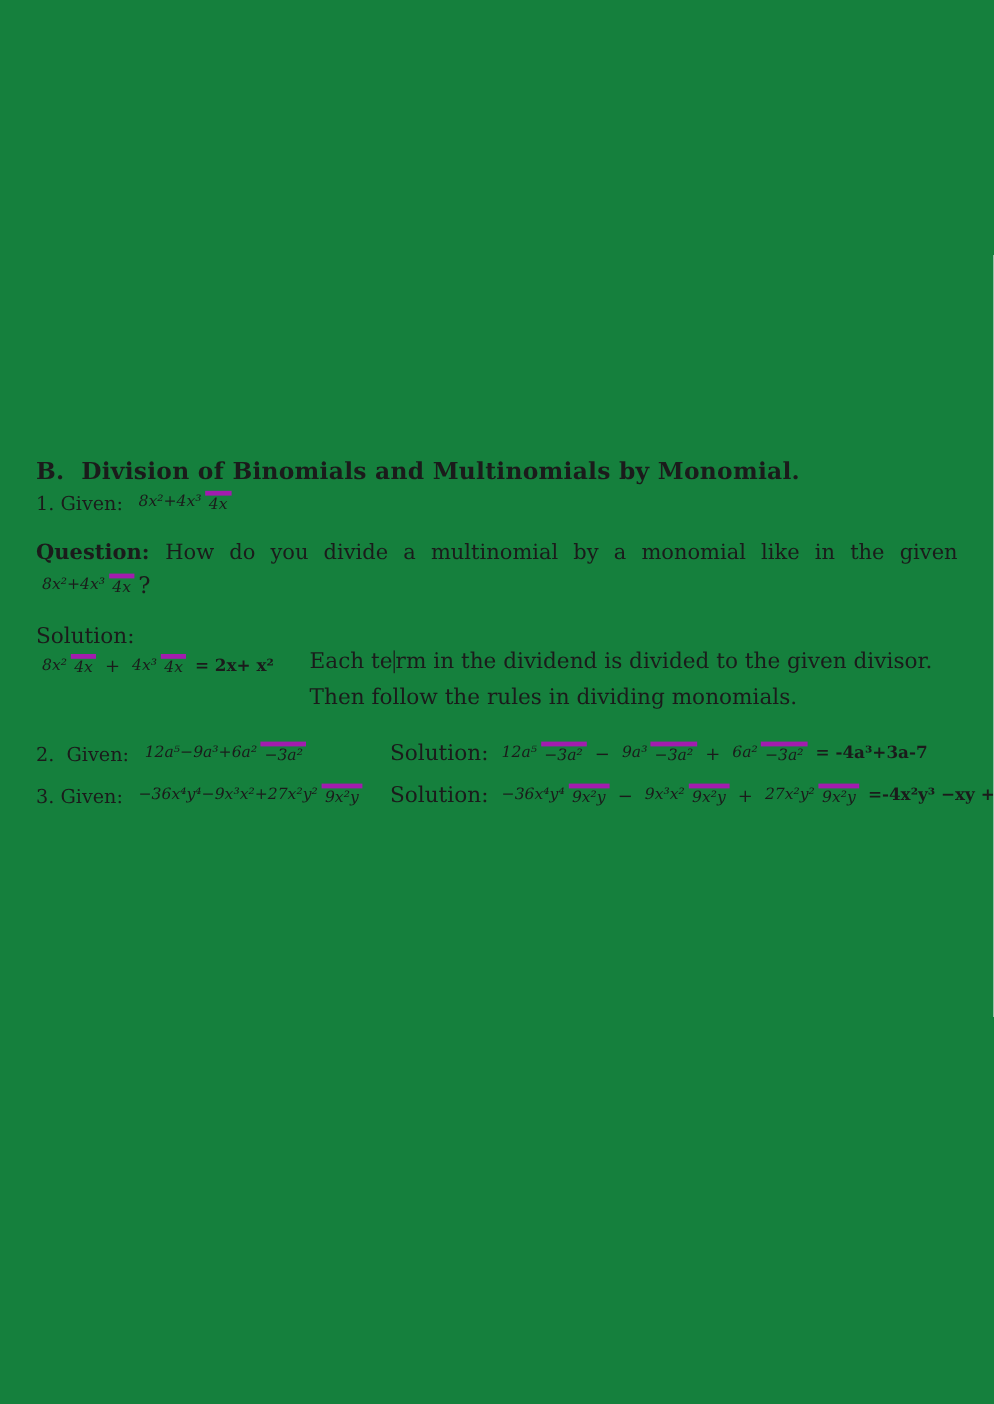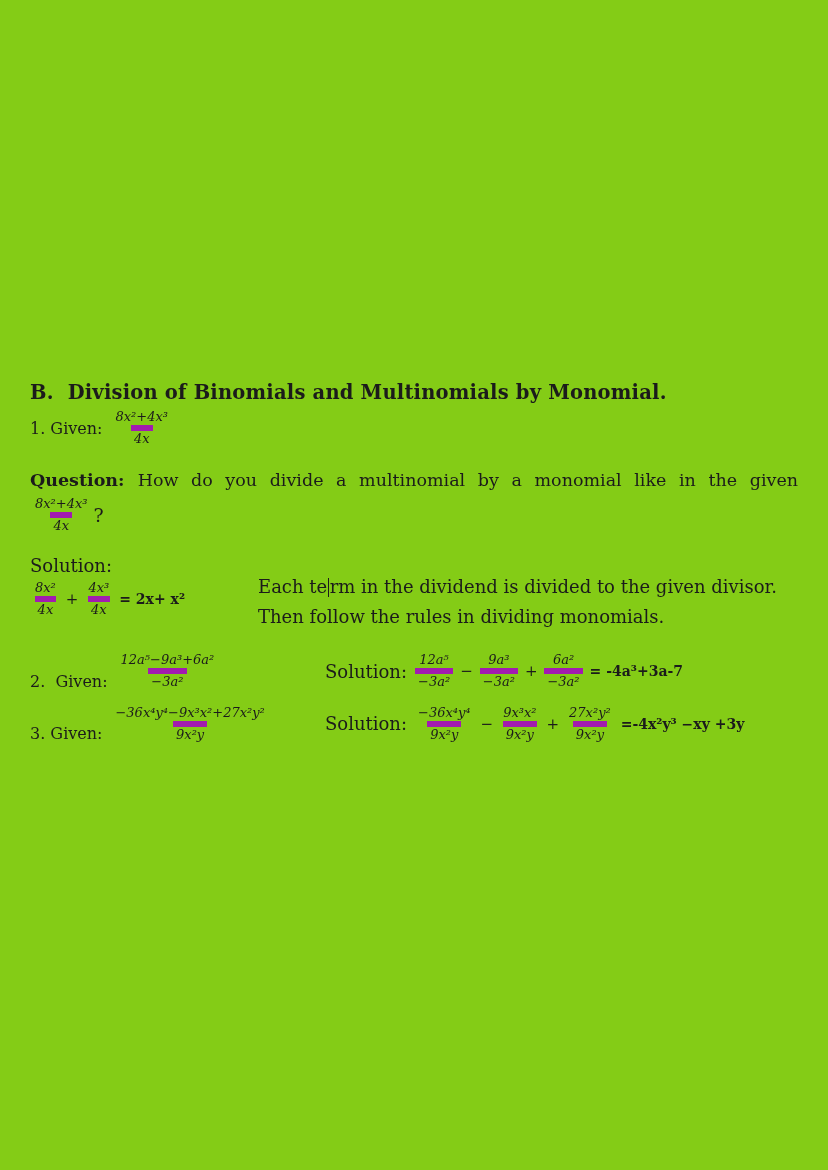--- a/index.html
+++ b/index.html
@@ -4,43 +4,43 @@
 <style>
   * { margin:0; padding:0; box-sizing:border-box; }
   html,body { background:#ffffff; }
   body {
     width:828px; height:1170px;
     font-family:"DejaVu Serif", serif;
     color:#1b1b1b;
   }
   .page {
     position:relative; width:828px; height:1170px;
-    background:#84cc16; overflow:hidden;
+    background:#15803d; overflow:hidden;
   }
   .content {
     position:absolute; left:30px; top:381px; width:768px;
   }
 
   .heading {
     font-weight:700; font-size:19.5px; line-height:24px;
     letter-spacing:0.2px; white-space:pre; margin-bottom:4px;
   }
 
   .mrow { display:flex; align-items:center; }
 
   .label { font-size:16px; white-space:pre; margin-right:8px; }
   .sol-inline-label { font-size:18px; white-space:pre; margin-right:6px; }
 
   .frac {
-    display:inline-flex; flex-direction:column; align-items:center;
+    display:inline-flex; flex-direction:row; align-items:center;
     font-style:italic; font-size:13px; line-height:1.25;
     text-align:center; margin:0 2px;
   }
   .frac .num { padding:0 3px; }
-  .frac .den { border-top:6px solid #a21caf; padding:0 3px; }
+  .frac .den { border-top:4px solid #a21caf; padding:0 3px; }
 
   .op { font-size:15px; margin:0 5px; }
   .res { font-weight:700; font-size:14px; white-space:pre; margin-left:5px; font-style:normal; }
 
   .question {
     margin-top:20px; font-size:17.5px; line-height:24px;
     text-align:justify; text-align-last:justify;
   }
   .qlabel { font-weight:700; }
 

